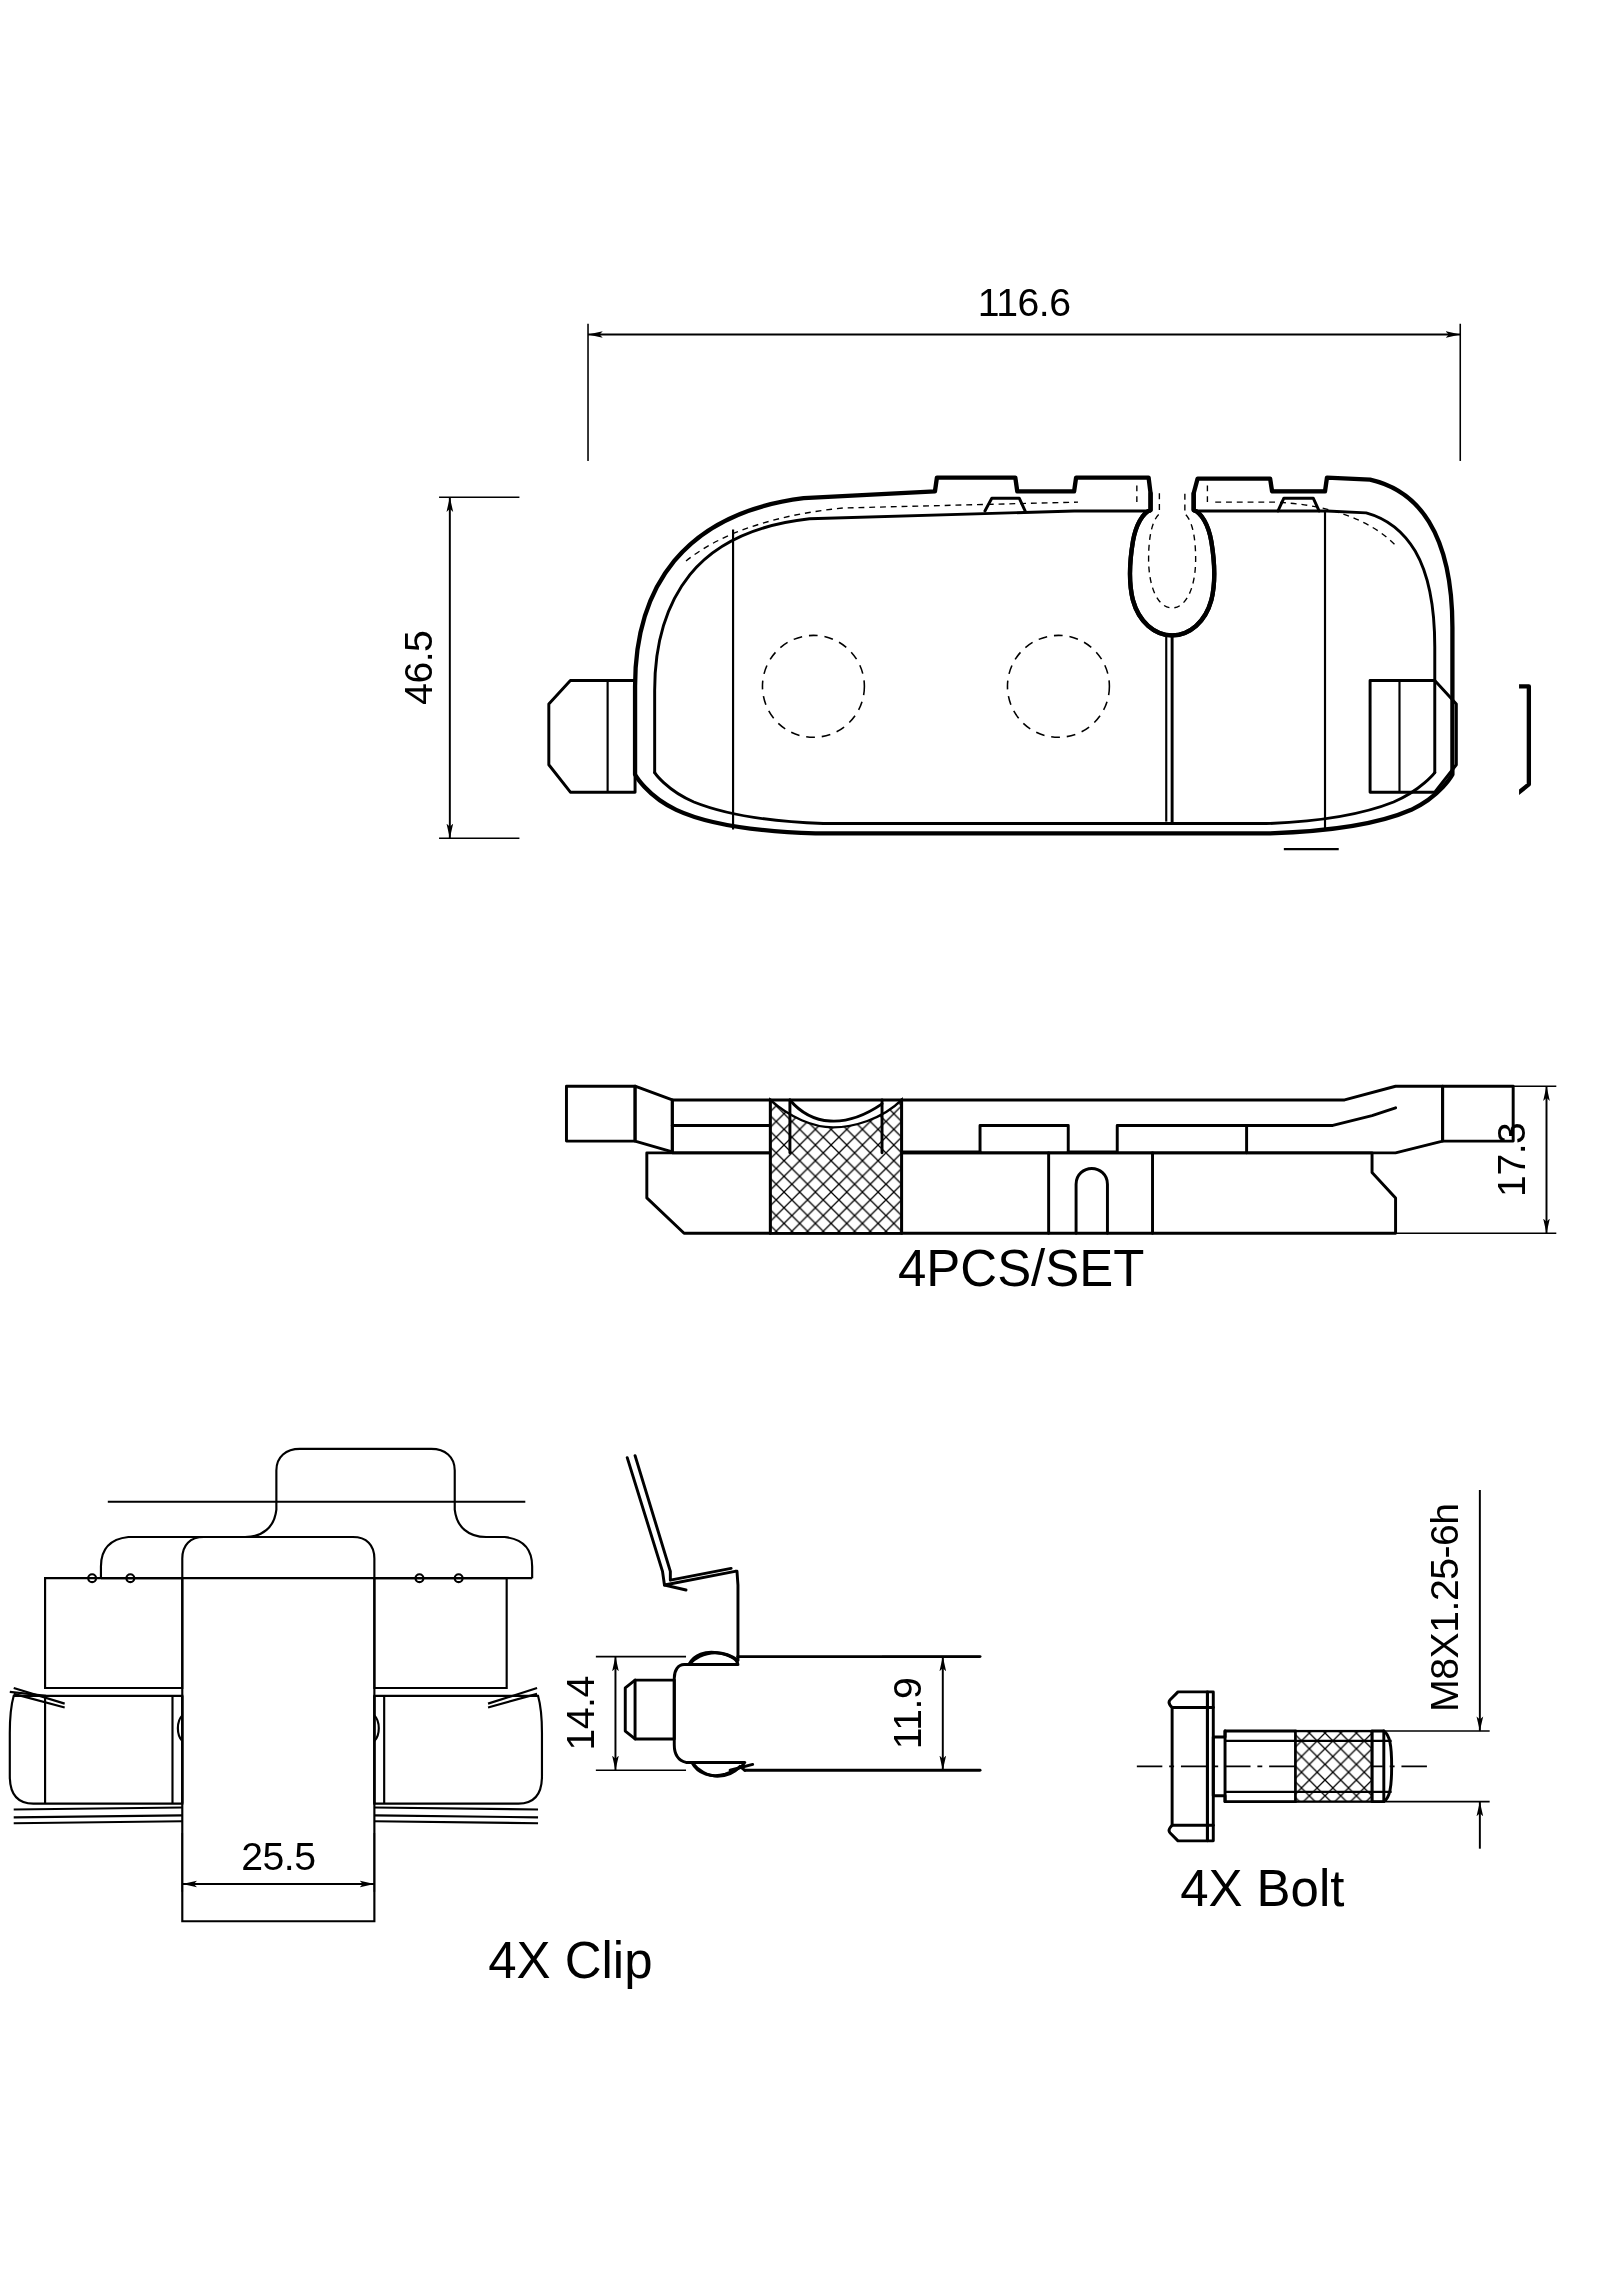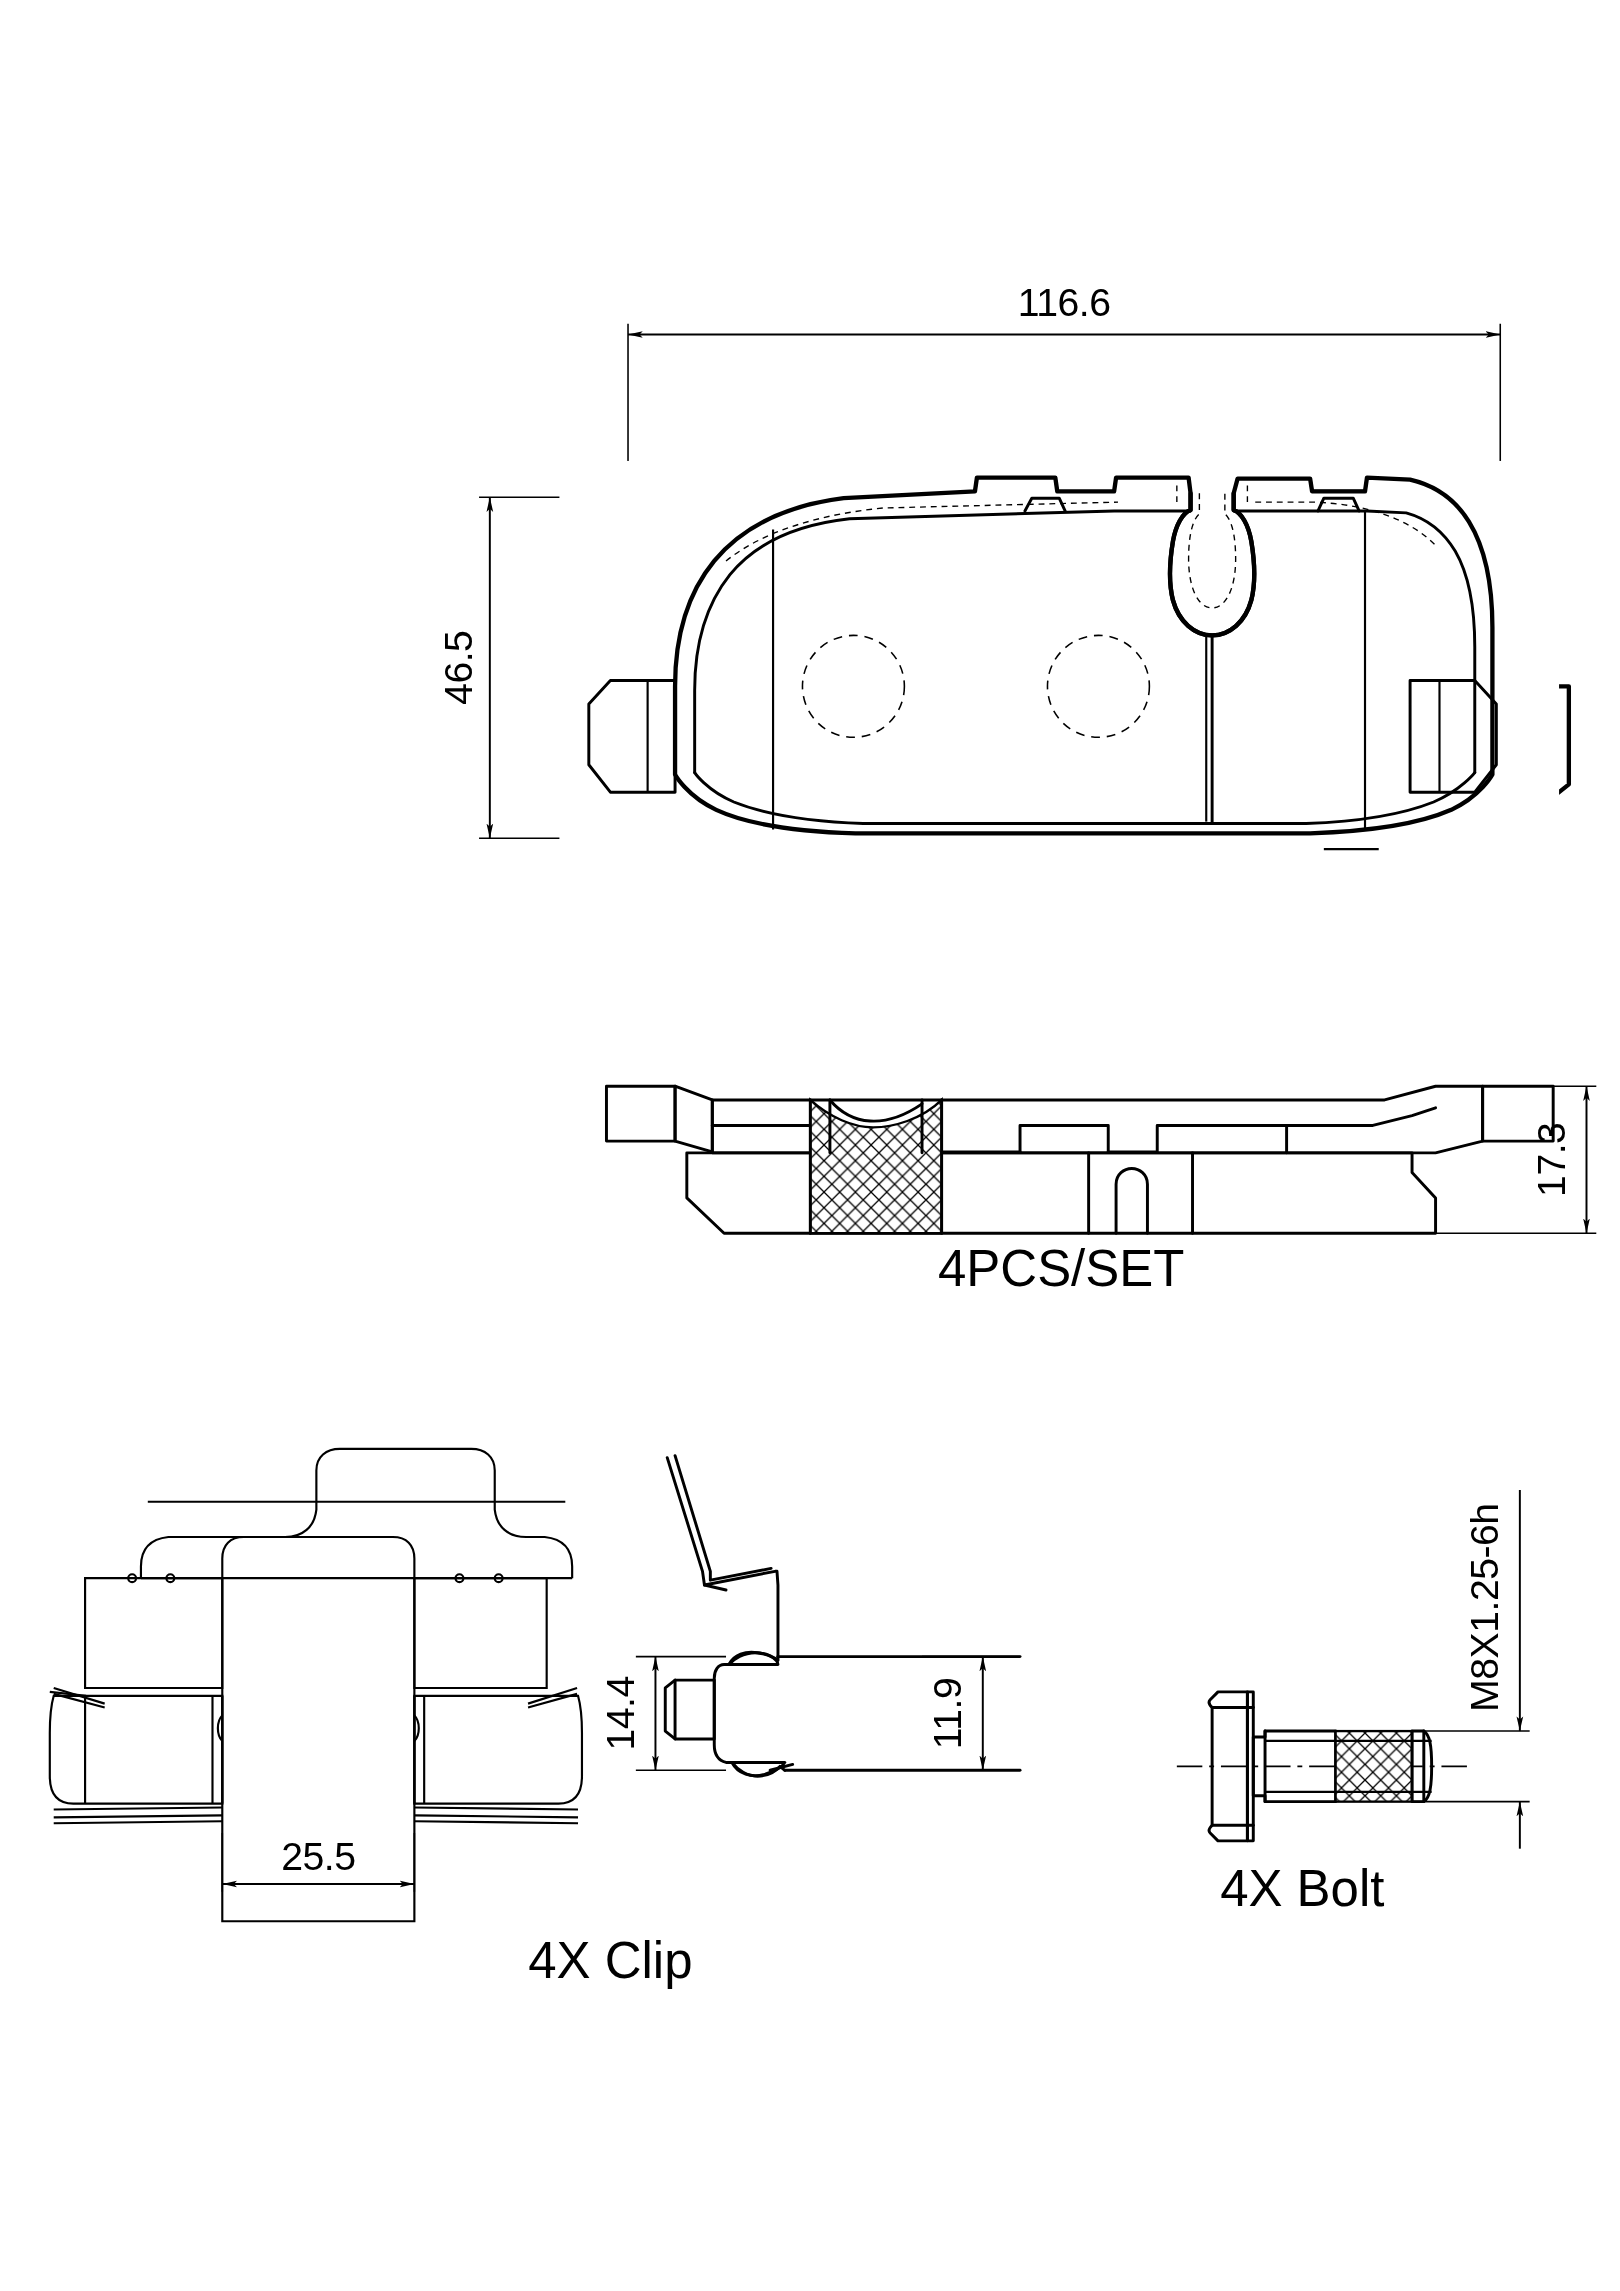--- a/index.html
+++ b/index.html
@@ -14,21 +14,20 @@
     position: relative;
     overflow: hidden;
     font-family: "Liberation Sans", sans-serif;
     color: #000000;
   }
   #drawing-root {
     position: absolute;
     top: 0; left: 0;
     width: 1508px;
     height: 2292px;
-    padding-left: 40px;
   }
   svg.sheet {
     display: block;
     width: 1620px;
     height: 2292px;
   }
   .ln    { fill: none; stroke: #000; stroke-width: 2.2; }
   .ln-th { fill: none; stroke: #000; stroke-width: 4.4; stroke-linejoin: round; stroke-linecap: round; }
   .ln-md { fill: none; stroke: #000; stroke-width: 3.0; stroke-linejoin: round; stroke-linecap: round; }
   .dash  { fill: none; stroke: #000; stroke-width: 1.6; stroke-dasharray: 9 7; }

